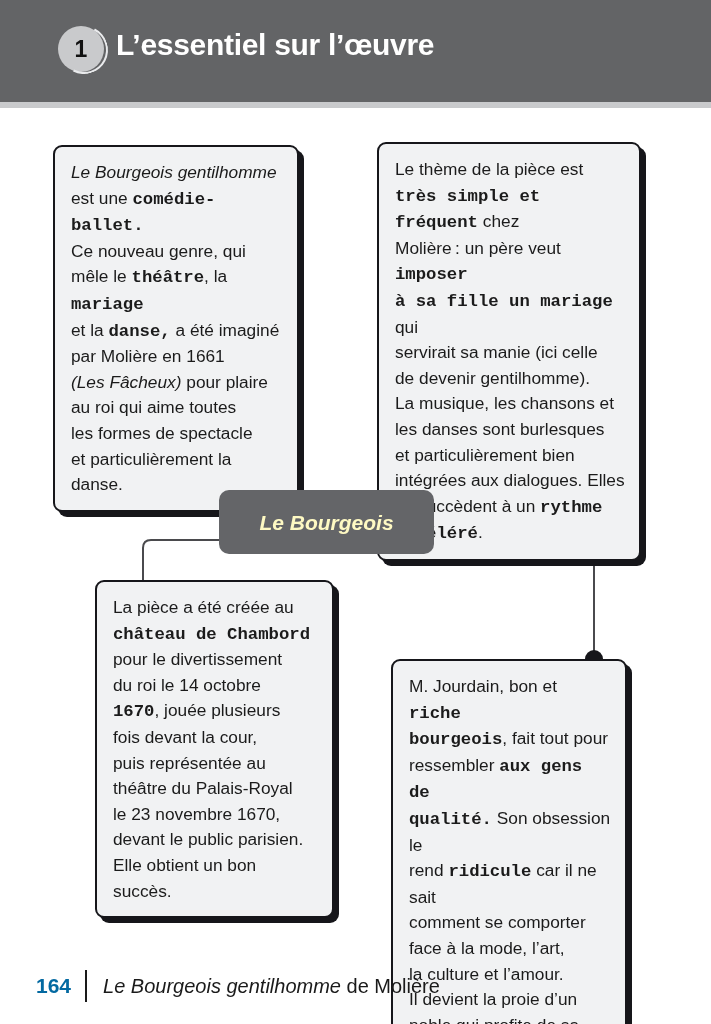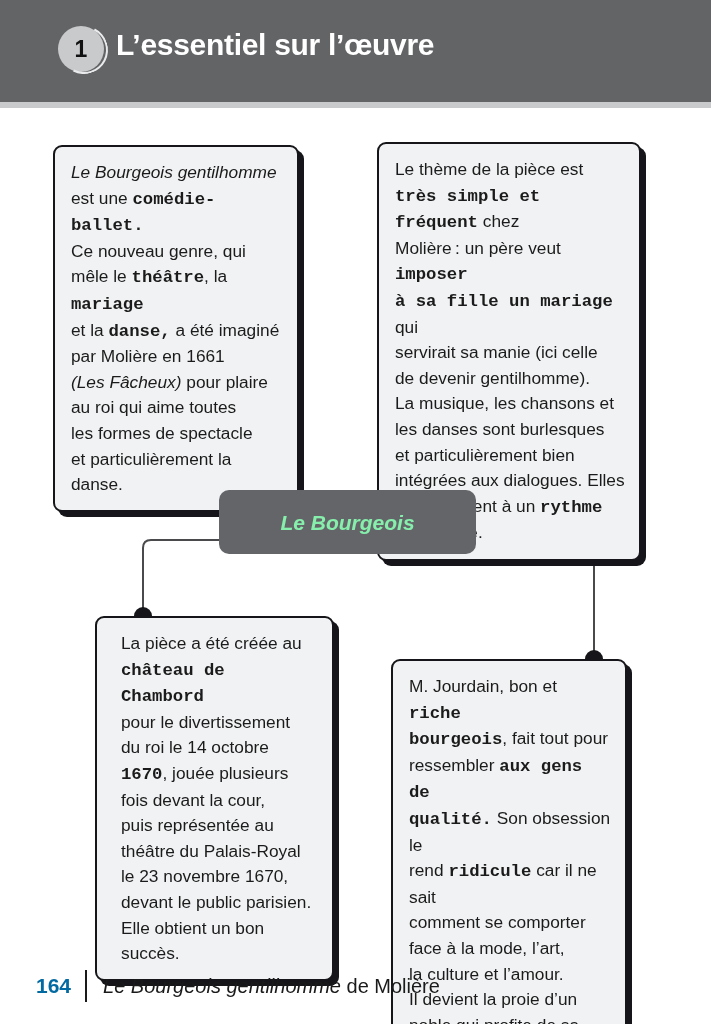--- a/index.html
+++ b/index.html
@@ -111,33 +111,33 @@
     font-family: "Liberation Sans", sans-serif;
   }
   .box .pad {
     padding: 13px 14px 12px 16px;
   }
   .box b { font-weight: bold; font-family: Liberation Mono, monospace; }
   .box i { font-style: italic; }
 
   #box-work      { left: 53px;  top: 145px; width: 246px; }
   #box-theme     { left: 377px; top: 142px; width: 264px; }
-  #box-creation  { left: 95px;  top: 616px; width: 239px; padding-left: 8px; }
+  #box-creation  { left: 95px;  top: 580px; width: 239px; }
   #box-character { left: 391px; top: 659px; width: 236px; }
 
   
   .center-node {
     position: absolute;
     left: 219px;
     top: 490px;
-    width: 257px;
+    width: 215px;
     height: 64px;
     background: #646568;
     border-radius: 10px;
-    color: #86efac;
+    color: #fef9c3;
     font-family: "Liberation Sans", sans-serif;
     font-weight: bold;
     font-style: italic;
     font-size: 21px;
     line-height: 25px;
     text-align: center;
     display: flex;
     align-items: center;
     justify-content: center;
   }

